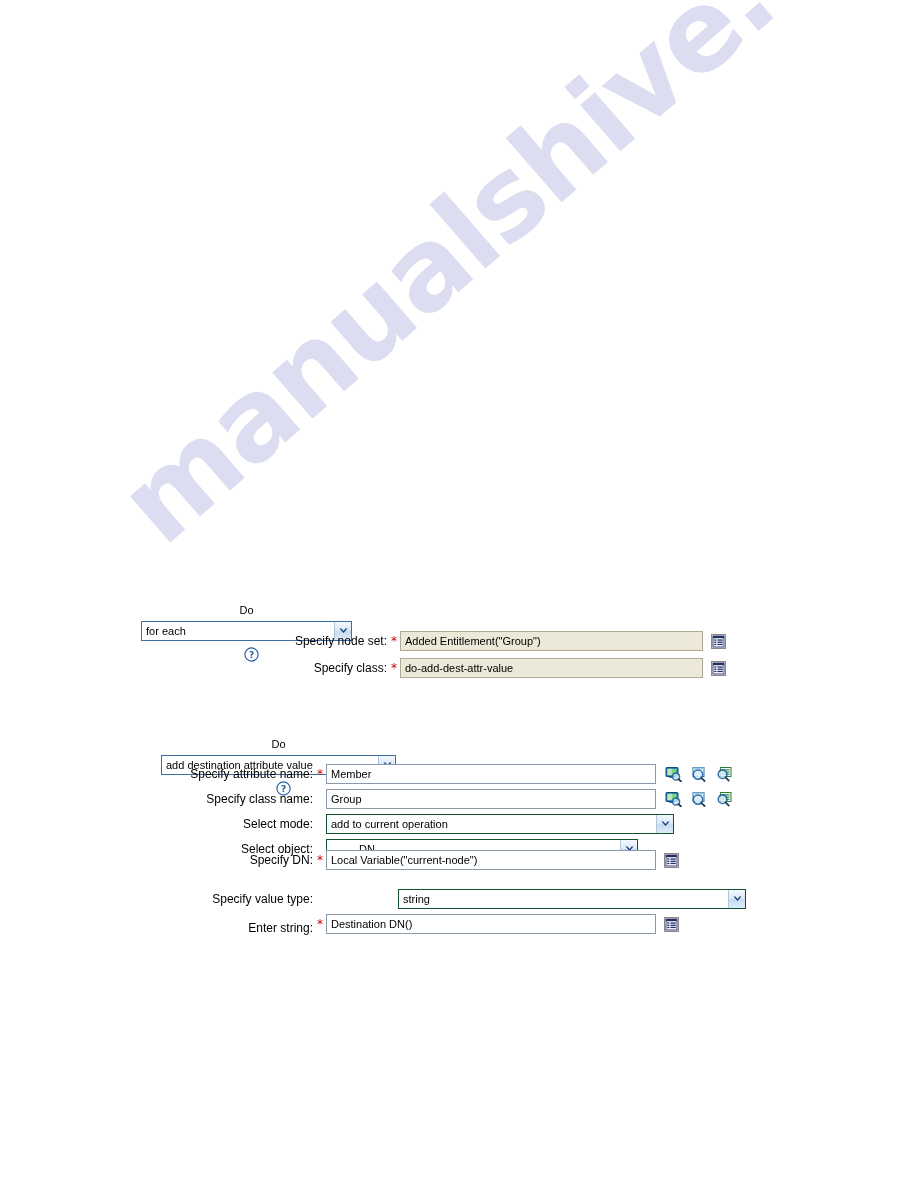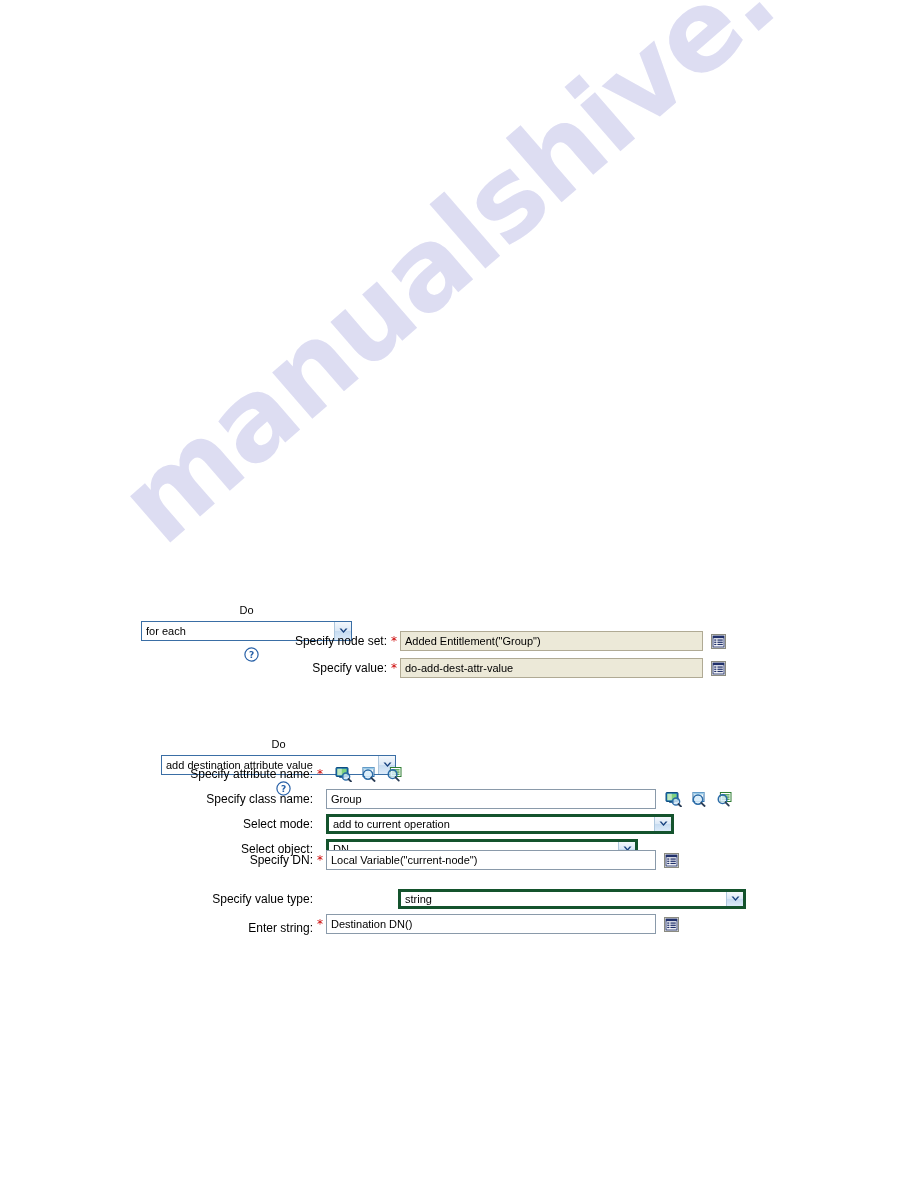--- a/index.html
+++ b/index.html
@@ -71,21 +71,21 @@
     color: #000;
     line-height: 12px;
   }
 
   
   .combo {
     display: inline-flex;
     align-items: stretch;
     height: 20px;
     box-sizing: border-box;
-    border: 3px solid #14532d;
+    border: 1px solid #14532d;
     background: #ffffff;
     position: relative;
   }
   .combo .combo-text {
     flex: 1 1 auto;
     display: flex;
     align-items: center;
     padding-left: 4px;
     padding-right: 4px;
     font-size: 11px;
@@ -225,21 +225,21 @@
           <rect x="6.4" y="5.4" width="5.4" height="1.3" fill="#20306b"></rect>
           <rect x="3.2" y="7.6" width="2.2" height="1.3" fill="#20306b"></rect>
           <rect x="6.4" y="7.6" width="5.4" height="1.3" fill="#20306b"></rect>
           <rect x="3.2" y="9.8" width="2.2" height="1.3" fill="#20306b"></rect>
           <rect x="6.4" y="9.8" width="5.4" height="1.3" fill="#20306b"></rect>
         </svg>
       </span>
     </div>
 
     <div class="field-row" style="left:150px; top:54px;">
-      <span class="field-label" style="width:96px;">Specify value:</span>
+      <span class="field-label" style="width:96px;">Specify class:</span>
       <span class="req-star">*</span>
       <span class="textfield readonly" style="width:303px;">do-add-dest-attr-value</span>
       <span class="icon-slot">
         <svg width="15" height="15" viewBox="0 0 15 15">
           <rect x="0.5" y="0.5" width="14" height="14" fill="#f2f2ee" stroke="#8b8b80"></rect>
           <rect x="2" y="2" width="11" height="11" fill="#ffffff" stroke="#20306b" stroke-width="0.9"></rect>
           <rect x="2" y="2" width="11" height="2.2" fill="#20306b"></rect>
           <rect x="3.2" y="5.4" width="2.2" height="1.3" fill="#20306b"></rect>
           <rect x="6.4" y="5.4" width="5.4" height="1.3" fill="#20306b"></rect>
           <rect x="3.2" y="7.6" width="2.2" height="1.3" fill="#20306b"></rect>
@@ -267,20 +267,21 @@
         <svg width="15" height="15" viewBox="0 0 15 15">
           <circle cx="7.5" cy="7.5" r="6.6" fill="#ffffff" stroke="#2a62a8" stroke-width="1.2"></circle>
           <text x="7.5" y="11" font-family="DejaVu Sans, sans-serif" font-size="9" font-weight="bold" fill="#2a62a8" text-anchor="middle">?</text>
         </svg>
       </span>
     </div>
 
     <div class="field-row" style="left:12px; top:26px;">
       <span class="field-label" style="width:140px;">Specify attribute name:</span>
       <span class="req-star">*</span>
+      <span class="textfield" style="width:330px;">Member</span>
       <span class="icon-group">
         <span class="icon-slot">
           <svg width="17" height="16" viewBox="0 0 17 16">
             <rect x="1" y="1.5" width="12" height="9" rx="0.8" fill="#1b6fb5" stroke="#0d4d80"></rect>
             <rect x="2.4" y="2.8" width="9.2" height="6.4" fill="#7fd27f"></rect>
             <rect x="2.4" y="2.8" width="4.4" height="6.4" fill="#bfe7bf"></rect>
             <rect x="4.2" y="10.5" width="5.6" height="1.3" fill="#0d4d80"></rect>
             <circle cx="11" cy="10.5" r="3.6" fill="none" stroke="#2b6ca8" stroke-width="1.5"></circle>
             <circle cx="11" cy="10.5" r="2.6" fill="#cfe6f7" opacity="0.85"></circle>
             <line x1="13.4" y1="13" x2="16" y2="15.5" stroke="#2b3d55" stroke-width="1.8" stroke-linecap="round"></line>
@@ -357,21 +358,21 @@
           <svg width="9" height="6" viewBox="0 0 9 6">
               <path d="M0.5 0.5 L4.5 5 L8.5 0.5 L6.6 0.5 L4.5 2.9 L2.4 0.5 Z" fill="#17417e"></path>
             </svg>
         </span>
       </div>
     </div>
 
     <div class="field-row" style="left:12px; top:101px;">
       <span class="field-label" style="width:140px;">Select object:</span>
       <span class="req-star blank">*</span>
-      <div class="combo" style="width:312px;">
+      <div class="combo" style="width:312px;padding-left:28px;">
         <span class="combo-text">DN</span>
         <span class="combo-btn">
           <svg width="9" height="6" viewBox="0 0 9 6">
               <path d="M0.5 0.5 L4.5 5 L8.5 0.5 L6.6 0.5 L4.5 2.9 L2.4 0.5 Z" fill="#17417e"></path>
             </svg>
         </span>
       </div>
     </div>
 
     <div class="field-row" style="left:12px; top:112px;">

